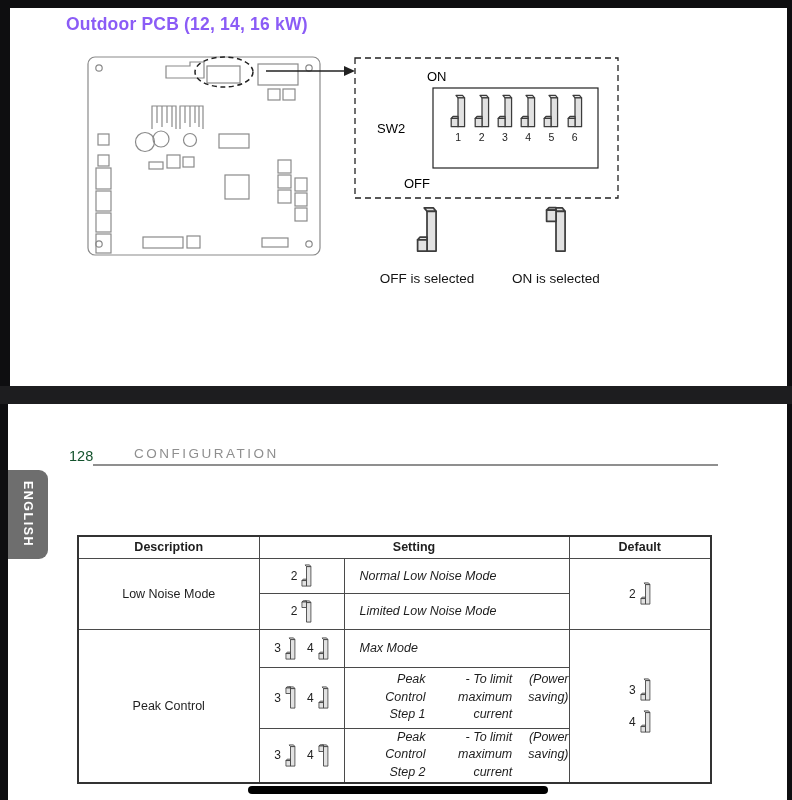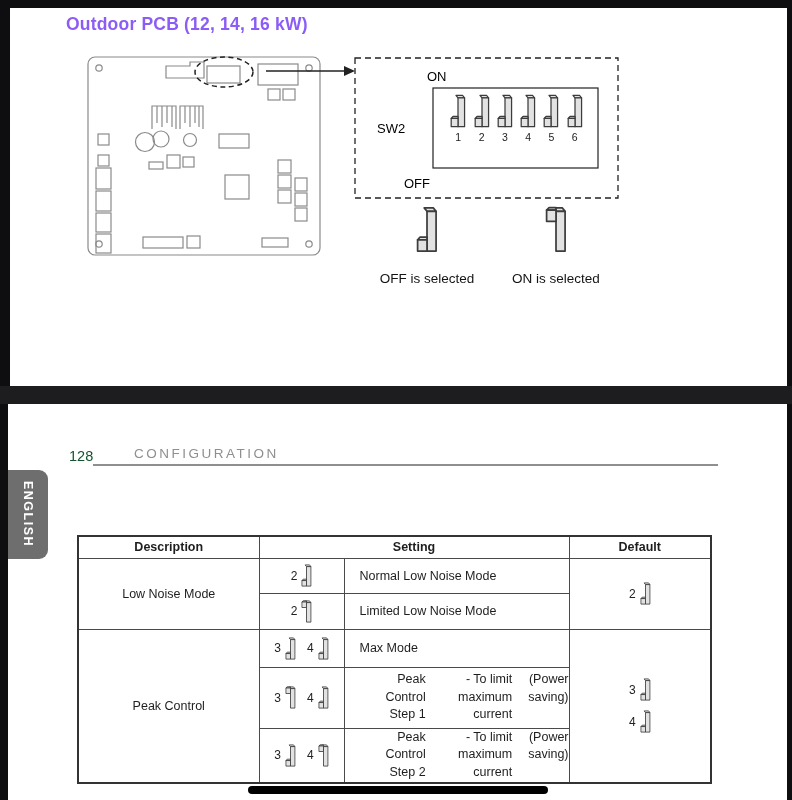--- a/index.html
+++ b/index.html
@@ -51,21 +51,21 @@
   .dip-table-wrap { position:absolute; left:69px; top:131px; }
   table.dip { border-collapse:collapse; width:633px; table-layout:fixed; background:#fff; }
   table.dip th, table.dip td {
     border:1px solid #4a4a4a; font-size:12.5px; color:#1e1e1e;
     vertical-align:middle; font-weight:normal;
   }
   table.dip { border:2px solid #333; }
   table.dip th { font-weight:bold; text-align:center; font-size:12.5px; }
   td.desc-cell { text-align:center;margin-top:37px; }
   td.sw-cell { text-align:center; }
-  td.label-cell { padding-left:15px; }
+  td.label-cell { padding-left:15px;font-style:italic; }
   td.default-cell { text-align:center; }
   .cell-lines { display:flex; flex-direction:row; line-height:1.42;text-align:right; }
   .cell-lines .indent { padding-left:7px; }
   .sw-inline { display:inline-flex; align-items:center; gap:4px; vertical-align:middle; }
   .sw-inline + .sw-inline { margin-left:11px; }
   .sw-inline .sw-num { font-size:12px; color:#222; }
   .sw-inline .sw-glyph { width:11px; height:23px; display:block; }
   .default-stack { display:flex; flex-direction:column; align-items:center; gap:9px; }
   .home-indicator {
     position:absolute; left:50%; transform:translateX(-50%); bottom:6px;

